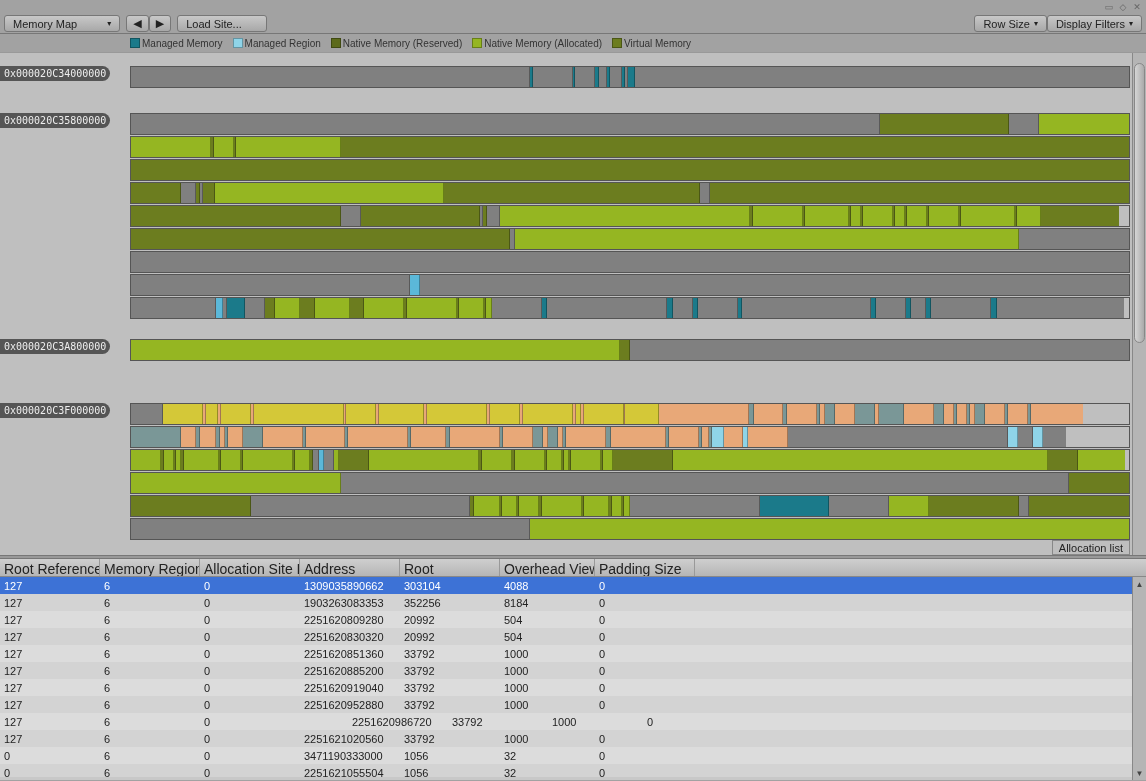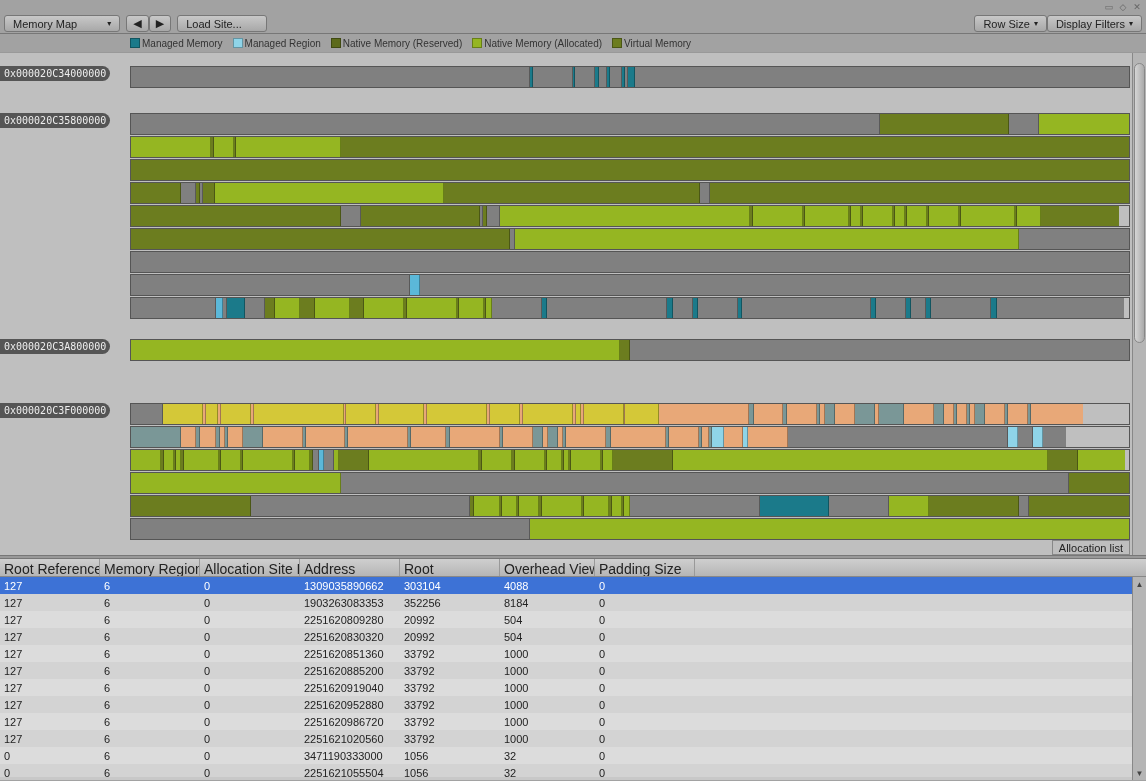--- a/index.html
+++ b/index.html
@@ -607,21 +607,21 @@
         <div class="td" style="width: 100px;">0</div>
         <div class="td" style="width: 100px;">2251620952880</div>
         <div class="td" style="width: 100px;">33792</div>
         <div class="td" style="width: 95px;">1000</div>
         <div class="td" style="width: 100px;">0</div>
       </div>
       <div class="tr">
         <div class="td" style="width: 100px;">127</div>
         <div class="td" style="width: 100px;">6</div>
         <div class="td" style="width: 100px;">0</div>
-        <div class="td" style="width: 100px;">2251620986720</div>
+        <div class="td" style="width: 100px; margin-left: 48px;">2251620986720</div>
         <div class="td" style="width: 100px;">33792</div>
         <div class="td" style="width: 95px;">1000</div>
         <div class="td" style="width: 100px;">0</div>
       </div>
       <div class="tr">
         <div class="td" style="width: 100px;">127</div>
         <div class="td" style="width: 100px;">6</div>
         <div class="td" style="width: 100px;">0</div>
         <div class="td" style="width: 100px;">2251621020560</div>
         <div class="td" style="width: 100px;">33792</div>

